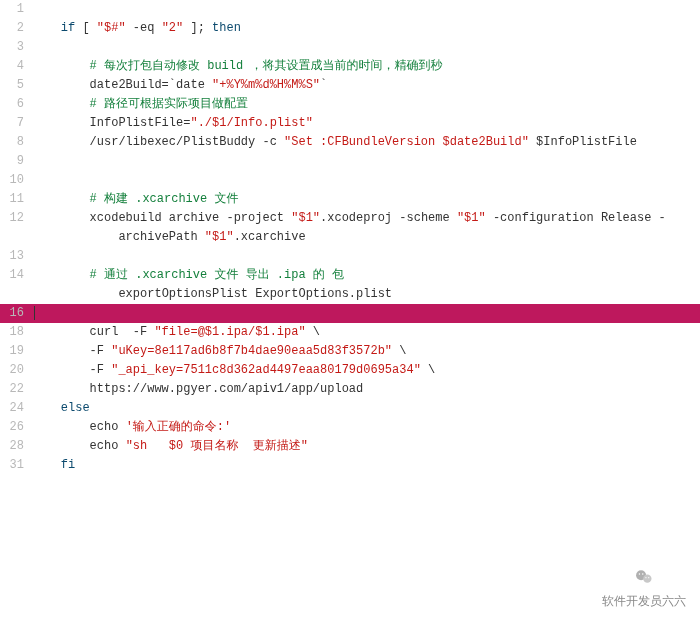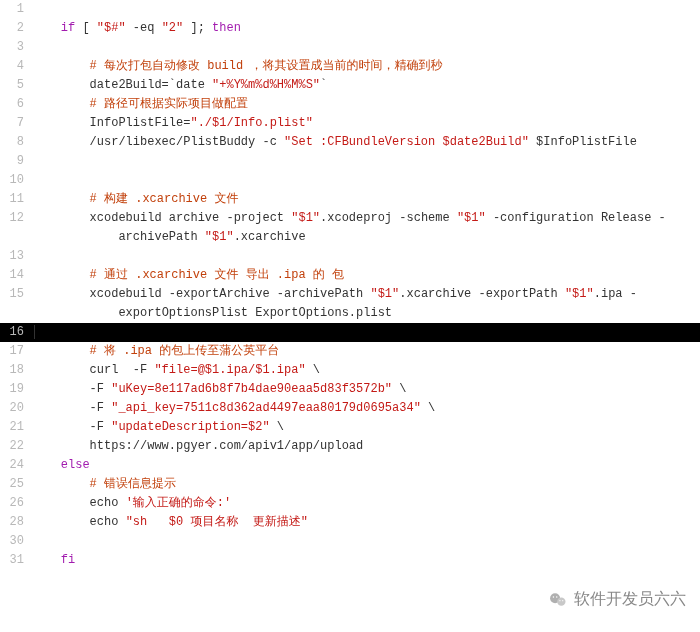--- a/index.html
+++ b/index.html
@@ -34,44 +34,45 @@
     padding-right: 8px;
     flex: 0 0 auto;
   }
   .code {
     flex: 1 1 auto;
     white-space: pre;
     overflow: hidden;
     color: #333;
   }
   .hl {
-    background: #000000;
+    background: #be185d;
   }
   .caret {
     display: inline-block;
     width: 1px;
     height: 14px;
     background: #333;
     margin-left: 2px;
     vertical-align: middle;
   }
-  .tok-kw { color: #a21caf; }     
+  .tok-kw { color: #0c4a6e; }     
   .tok-str { color: #c41a16; }    
-  .tok-cmt { color: #c2410c; text-align: right; }    
+  .tok-cmt { color: #15803d; text-align: right; }    
   .tok-cmd { color: #333; }
   .footer-badge {
     position: absolute;
     right: 14px;
     bottom: 22px;
     display: flex;
     align-items: center;
     gap: 6px;
     font-family: -apple-system, "PingFang SC", sans-serif;
-    font-size: 16px;
+    font-size: 12px;
     color: #888;
+    flex-direction: column;
   }
   .wechat-icon {
     width: 20px;
     height: 20px;
   }
   .wechat-icon svg { width: 20px; height: 20px; }
 </style>
 </head>
 <body>
 
@@ -84,34 +85,29 @@
     <div class="line"><span class="lnum">6</span><span class="code">        <span class="tok-cmt"># 路径可根据实际项目做配置</span></span></div>
     <div class="line"><span class="lnum">7</span><span class="code">        <span class="tok-cmd">InfoPlistFile=</span><span class="tok-str">"./$1/Info.plist"</span></span></div>
     <div class="line"><span class="lnum">8</span><span class="code">        <span class="tok-cmd">/usr/libexec/PlistBuddy -c </span><span class="tok-str">"Set :CFBundleVersion $date2Build"</span><span class="tok-cmd"> $InfoPlistFile</span></span></div>
     <div class="line"><span class="lnum">9</span><span class="code"></span></div>
     <div class="line"><span class="lnum">10</span><span class="code"></span></div>
     <div class="line"><span class="lnum">11</span><span class="code">        <span class="tok-cmt"># 构建 .xcarchive 文件</span></span></div>
     <div class="line"><span class="lnum">12</span><span class="code">        <span class="tok-cmd">xcodebuild archive -project </span><span class="tok-str">"$1"</span><span class="tok-cmd">.xcodeproj -scheme </span><span class="tok-str">"$1"</span><span class="tok-cmd"> -configuration Release -</span></span></div>
     <div class="line"><span class="lnum"></span><span class="code">            <span class="tok-cmd">archivePath </span><span class="tok-str">"$1"</span><span class="tok-cmd">.xcarchive</span></span></div>
     <div class="line"><span class="lnum">13</span><span class="code"></span></div>
     <div class="line"><span class="lnum">14</span><span class="code">        <span class="tok-cmt"># 通过 .xcarchive 文件 导出 .ipa 的 包</span></span></div>
-    <div class="line"><span class="lnum">15</span><span class="code">        <span class="tok-cmd">xcodebuild -exportArchive -archivePath </span><span class="tok-str">"$1"</span><span class="tok-cmd">.xcarchive -exportPath </span><span class="tok-str">"$1"</span><span class="tok-cmd">.ipa -</span></span></div>
     <div class="line"><span class="lnum"></span><span class="code">            <span class="tok-cmd">exportOptionsPlist ExportOptions.plist</span></span></div>
     <div class="line hl"><span class="lnum">16</span><span class="code"><span class="caret"></span></span></div>
-    <div class="line"><span class="lnum">17</span><span class="code">        <span class="tok-cmt"># 将 .ipa 的包上传至蒲公英平台</span></span></div>
     <div class="line"><span class="lnum">18</span><span class="code">        <span class="tok-cmd">curl  -F </span><span class="tok-str">"file=@$1.ipa/$1.ipa"</span><span class="tok-cmd"> \</span></span></div>
     <div class="line"><span class="lnum">19</span><span class="code">        <span class="tok-cmd">-F </span><span class="tok-str">"uKey=8e117ad6b8f7b4dae90eaa5d83f3572b"</span><span class="tok-cmd"> \</span></span></div>
     <div class="line"><span class="lnum">20</span><span class="code">        <span class="tok-cmd">-F </span><span class="tok-str">"_api_key=7511c8d362ad4497eaa80179d0695a34"</span><span class="tok-cmd"> \</span></span></div>
-    <div class="line"><span class="lnum">21</span><span class="code">        <span class="tok-cmd">-F </span><span class="tok-str">"updateDescription=$2"</span><span class="tok-cmd"> \</span></span></div>
     <div class="line"><span class="lnum">22</span><span class="code">        <span class="tok-cmd">https://www.pgyer.com/apiv1/app/upload</span></span></div>
     <div class="line"><span class="lnum">24</span><span class="code">    <span class="tok-kw">else</span></span></div>
-    <div class="line"><span class="lnum">25</span><span class="code">        <span class="tok-cmt"># 错误信息提示</span></span></div>
     <div class="line"><span class="lnum">26</span><span class="code">        <span class="tok-cmd">echo </span><span class="tok-str">'输入正确的命令:'</span></span></div>
     <div class="line"><span class="lnum">28</span><span class="code">        <span class="tok-cmd">echo </span><span class="tok-str">"sh   $0 项目名称  更新描述"</span></span></div>
-    <div class="line"><span class="lnum">30</span><span class="code"></span></div>
     <div class="line"><span class="lnum">31</span><span class="code">    <span class="tok-kw">fi</span></span></div>
   </div>
 
 <div class="footer-badge">
   <span class="wechat-icon">
     <svg viewBox="0 0 24 24" fill="#b0b0b0">
       <circle cx="8.5" cy="10" r="6"></circle>
       <circle cx="16" cy="14" r="5" fill="#c8c8c8"></circle>
       <circle cx="6.5" cy="8.5" r="0.9" fill="#fff"></circle>
       <circle cx="10.5" cy="8.5" r="0.9" fill="#fff"></circle>

